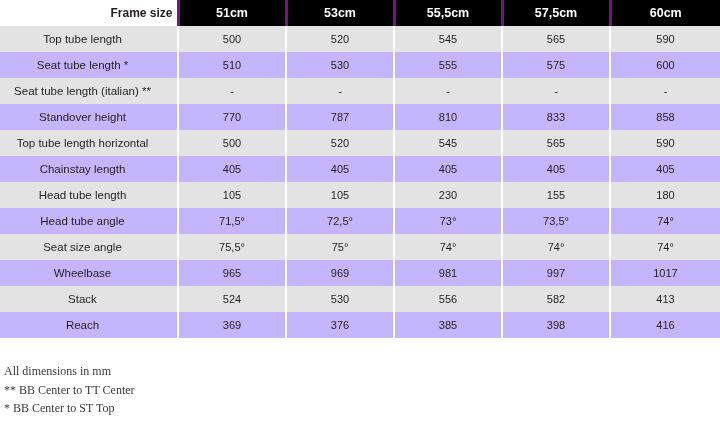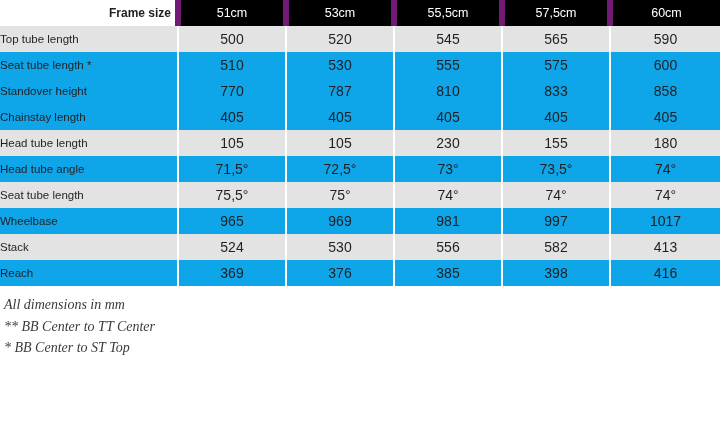--- a/index.html
+++ b/index.html
@@ -37,54 +37,53 @@
     background: #ffffff;
     color: #231f20;
     font-weight: bold;
     font-size: 12px;
     text-align: right;
     padding-right: 4px;
   }
   .hdr-cell {
     background: #000000;
     color: #ffffff;
-    font-weight: normal;
+    font-weight: bold;
     font-size: 12.5px;
     text-align: center;
-    border-left: 6px solid #701a75;
+    border-left: 3px solid #701a75;
   }
   .hdr-cell:first-of-type { border-left: none; }
 
   .row-label {
-    text-align: left;
+    text-align: center;
     padding-right: 12px;
     font-size: 11.5px;
     color: #231f20;
   }
   .row-cell {
     text-align: center;
-    font-size: 14px;
+    font-size: 11px;
     color: #231f20;
     border-left: 2px solid #ffffff;
   }
   tr.shaded .row-label,
   tr.shaded .row-cell {
     background: #e3e3e3;
   }
   tr.plain .row-label,
   tr.plain .row-cell {
-    background: #0ea5e9;
+    background: #c4b5fd;
   }
 
   .footnotes {
-    margin-top: 8px;
+    margin-top: 24px;
     padding-left: 4px;
     font-family: "Liberation Serif", serif;
-    font-style: italic;
-    font-size: 14px;
+    font-size: 12px;
     color: #3a3a3a;
     line-height: 1.55;
   }
   .footnotes div { white-space: pre; }
 </style>
 </head>
 <body>
 
 <div>
   <table class="geo-table">
@@ -116,28 +115,44 @@
         <td class="row-cell">590</td>
       </tr>
       <tr class="plain">
         <td class="row-label">Seat tube length *</td>
         <td class="row-cell">510</td>
         <td class="row-cell">530</td>
         <td class="row-cell">555</td>
         <td class="row-cell">575</td>
         <td class="row-cell">600</td>
       </tr>
+      <tr class="shaded">
+        <td class="row-label">Seat tube length (italian) **</td>
+        <td class="row-cell">-</td>
+        <td class="row-cell">-</td>
+        <td class="row-cell">-</td>
+        <td class="row-cell">-</td>
+        <td class="row-cell">-</td>
+      </tr>
       <tr class="plain">
         <td class="row-label">Standover height</td>
         <td class="row-cell">770</td>
         <td class="row-cell">787</td>
         <td class="row-cell">810</td>
         <td class="row-cell">833</td>
         <td class="row-cell">858</td>
       </tr>
+      <tr class="shaded">
+        <td class="row-label">Top tube length horizontal</td>
+        <td class="row-cell">500</td>
+        <td class="row-cell">520</td>
+        <td class="row-cell">545</td>
+        <td class="row-cell">565</td>
+        <td class="row-cell">590</td>
+      </tr>
       <tr class="plain">
         <td class="row-label">Chainstay length</td>
         <td class="row-cell">405</td>
         <td class="row-cell">405</td>
         <td class="row-cell">405</td>
         <td class="row-cell">405</td>
         <td class="row-cell">405</td>
       </tr>
       <tr class="shaded">
         <td class="row-label">Head tube length</td>
@@ -149,21 +164,21 @@
       </tr>
       <tr class="plain">
         <td class="row-label">Head tube angle</td>
         <td class="row-cell">71,5°</td>
         <td class="row-cell">72,5°</td>
         <td class="row-cell">73°</td>
         <td class="row-cell">73,5°</td>
         <td class="row-cell">74°</td>
       </tr>
       <tr class="shaded">
-        <td class="row-label">Seat tube length</td>
+        <td class="row-label">Seat size angle</td>
         <td class="row-cell">75,5°</td>
         <td class="row-cell">75°</td>
         <td class="row-cell">74°</td>
         <td class="row-cell">74°</td>
         <td class="row-cell">74°</td>
       </tr>
       <tr class="plain">
         <td class="row-label">Wheelbase</td>
         <td class="row-cell">965</td>
         <td class="row-cell">969</td>

